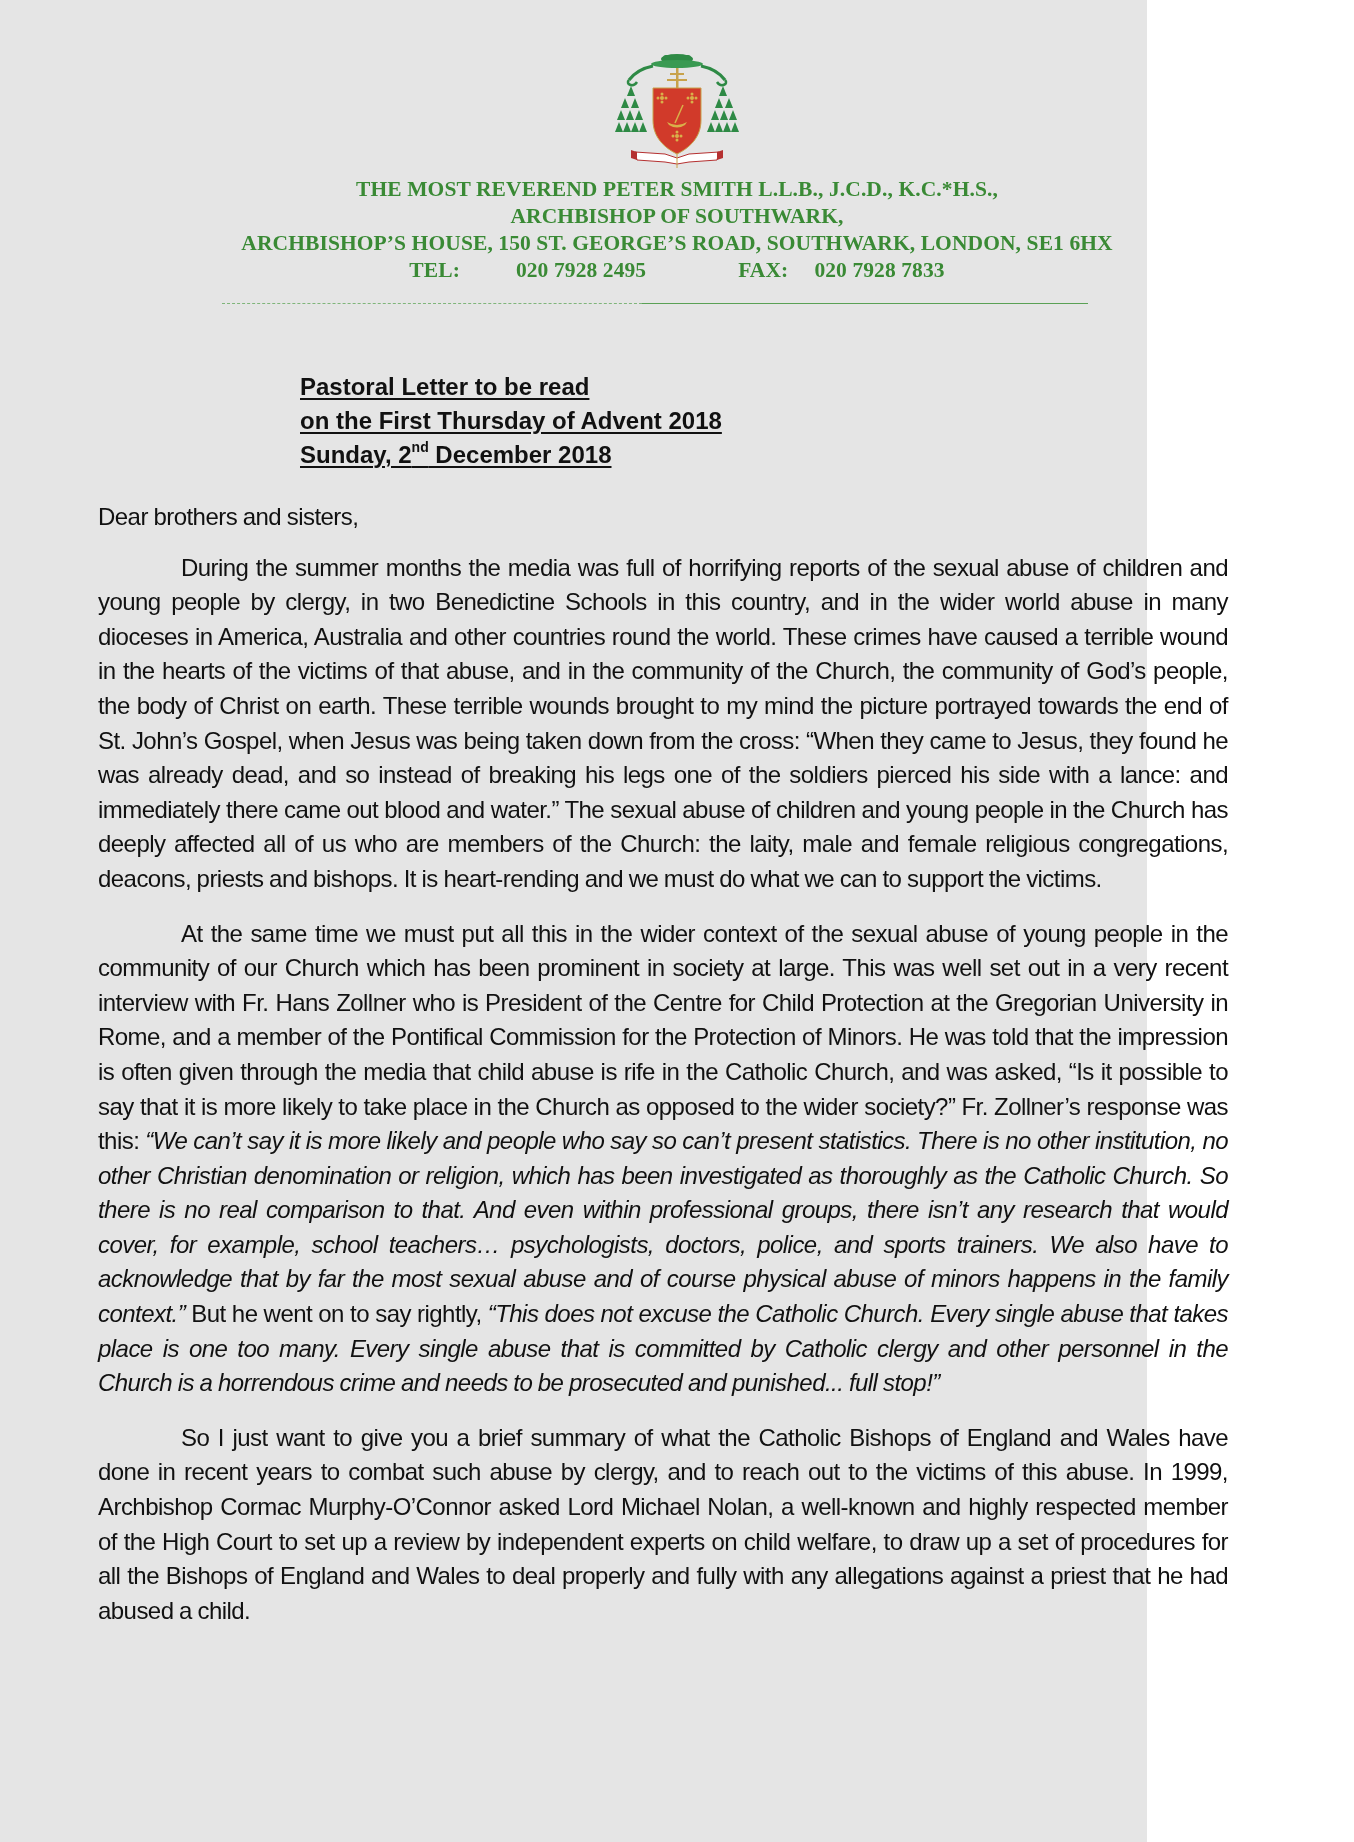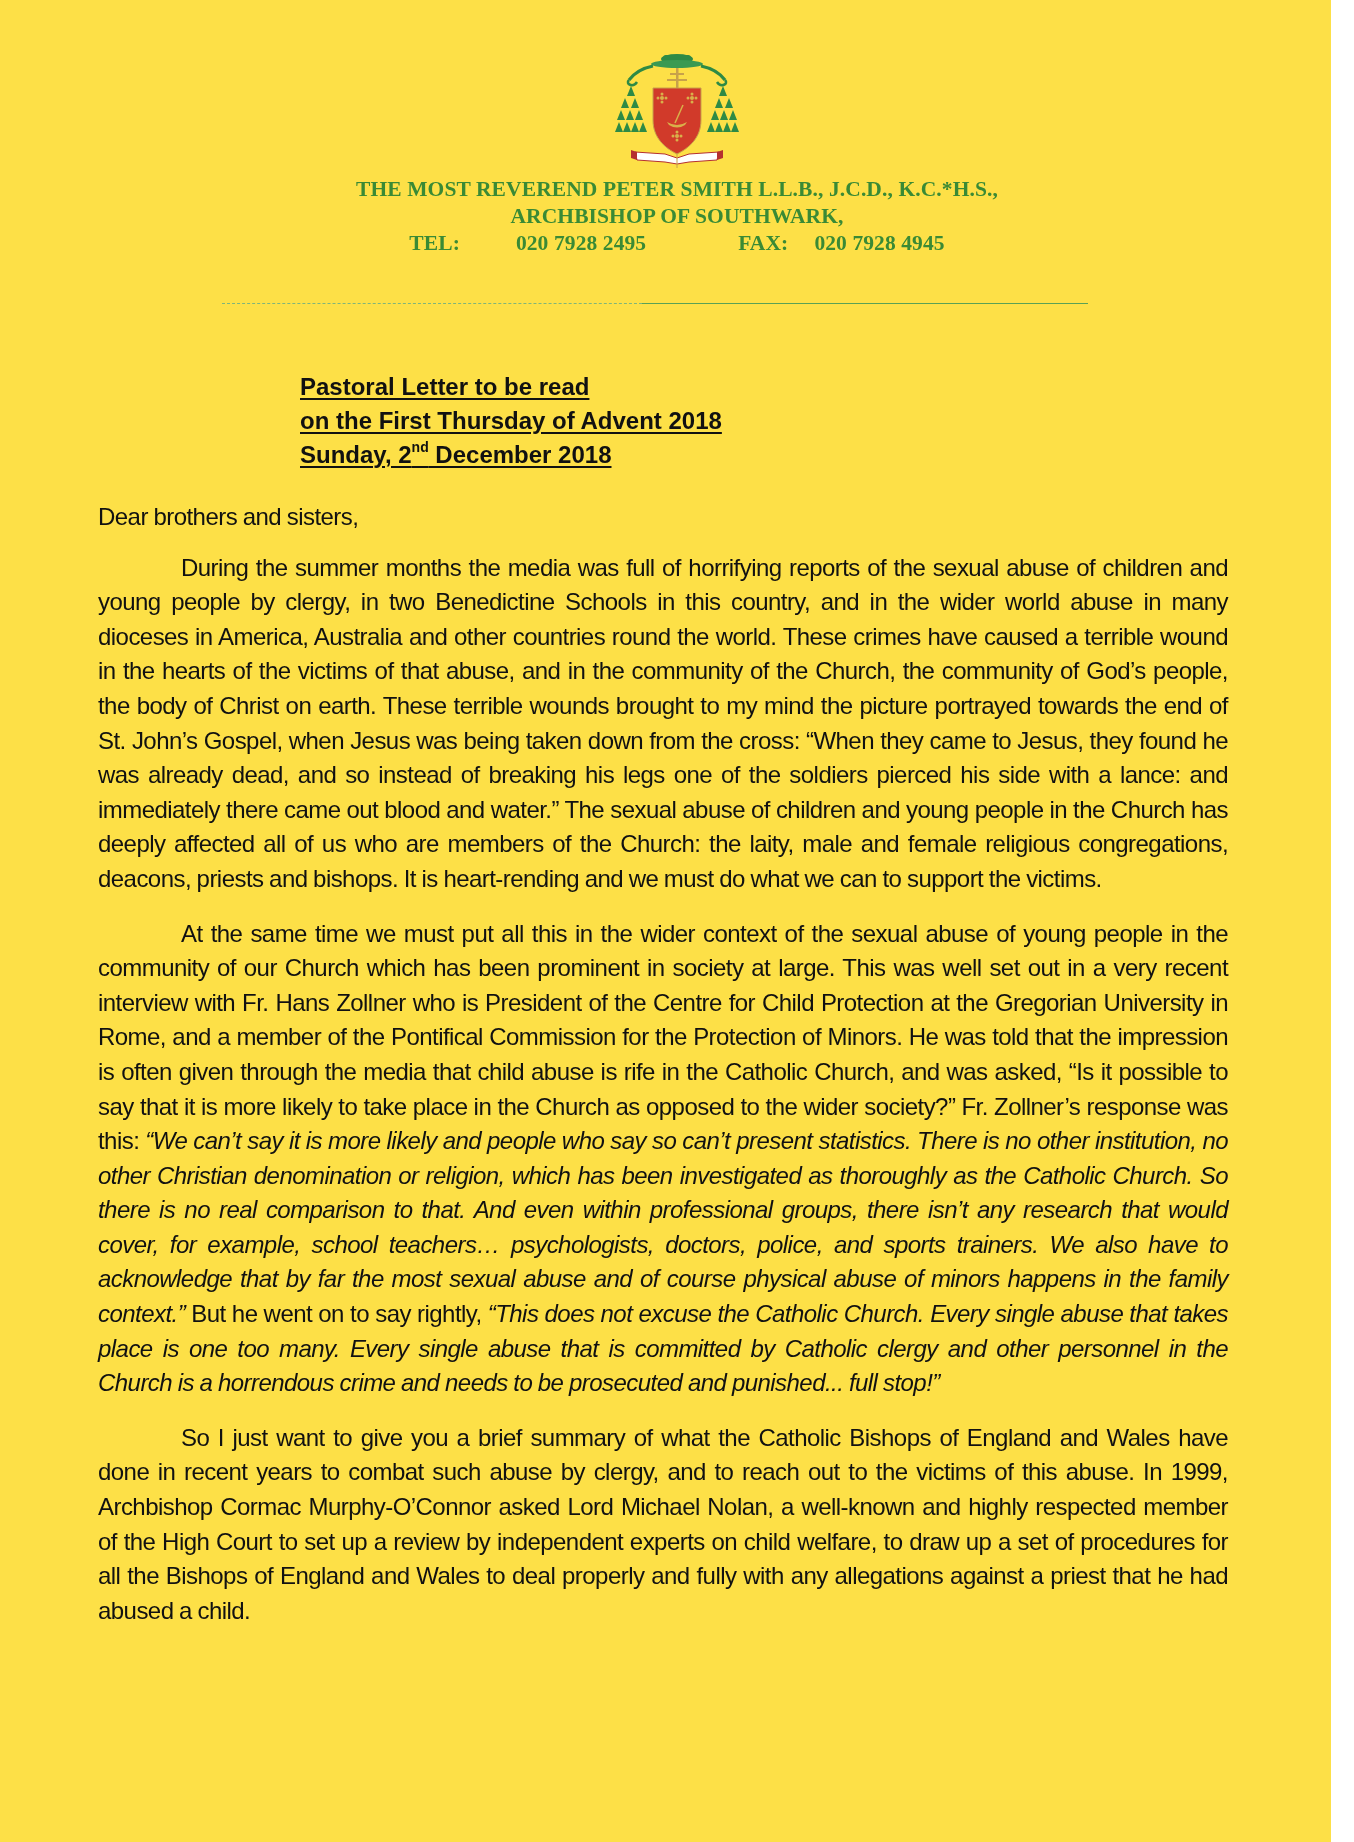--- a/index.html
+++ b/index.html
@@ -1,20 +1,20 @@
 <!DOCTYPE html>
 <html><head>
   <meta charset="utf-8">
   <style>
     html, body { margin: 0; padding: 0; background: #ffffff; }
     body { width: 1354px; height: 1842px; position: relative; overflow: hidden; }
 
     .page {
-      position: absolute; left: 0; top: 0; width: 1331px; height: 1842px;
-      background: #fde047; color: #111111;
+      position: absolute; left: 0; top: 0; width: 1147px; height: 1842px;
+      background: #e5e5e5; color: #111111;
     }
 
     
     .crest {
       position: absolute; left: 615px; top: 50px; width: 125px; height: 120px;
     }
 
     
     .letterhead {
       position: absolute; left: 150px; top: 176px; width: 1054px;
@@ -144,22 +144,23 @@
 
     <path d="M20 102 L50 104 L62 108 L74 104 L104 102 L102 110 L74 112 L62 114 L50 112 L22 110 Z" fill="#ffffff" stroke="#b53030" stroke-width="1"></path>
     <path d="M16 100 L22 102 L22 110 L16 108 Z" fill="#b53030"></path>
     <path d="M108 100 L102 102 L102 110 L108 108 Z" fill="#b53030"></path>
     <line x1="62" y1="104" x2="62" y2="118" stroke="#c8a24a" stroke-width="1"></line>
   </svg>
 
   <div class="letterhead">
     <div class="line">THE MOST REVEREND PETER SMITH L.L.B., J.C.D., K.C.*H.S.,</div>
     <div class="line">ARCHBISHOP OF SOUTHWARK,</div>
+    <div class="line">ARCHBISHOP’S HOUSE, 150 ST. GEORGE’S ROAD, SOUTHWARK, LONDON, SE1 6HX</div>
     <div class="contact-line">
-      <span class="lbl">TEL:</span><span class="gap1"></span><span>020 7928 2495</span><span class="gap2"></span><span class="lbl">FAX:</span><span class="gap3"></span><span>020 7928 4945</span>
+      <span class="lbl">TEL:</span><span class="gap1"></span><span>020 7928 2495</span><span class="gap2"></span><span class="lbl">FAX:</span><span class="gap3"></span><span>020 7928 7833</span>
     </div>
   </div>
   <div class="rule rule-a"></div>
   <div class="rule rule-b"></div>
 
   <div class="title-block">
     <div><span class="t-line">Pastoral Letter to be read</span></div>
     <div><span class="t-line">on the First Thursday of Advent 2018</span></div>
     <div><span class="t-line"><span>Sunday, 2</span><sup>nd</sup><span> December 2018</span></span></div>
   </div>

